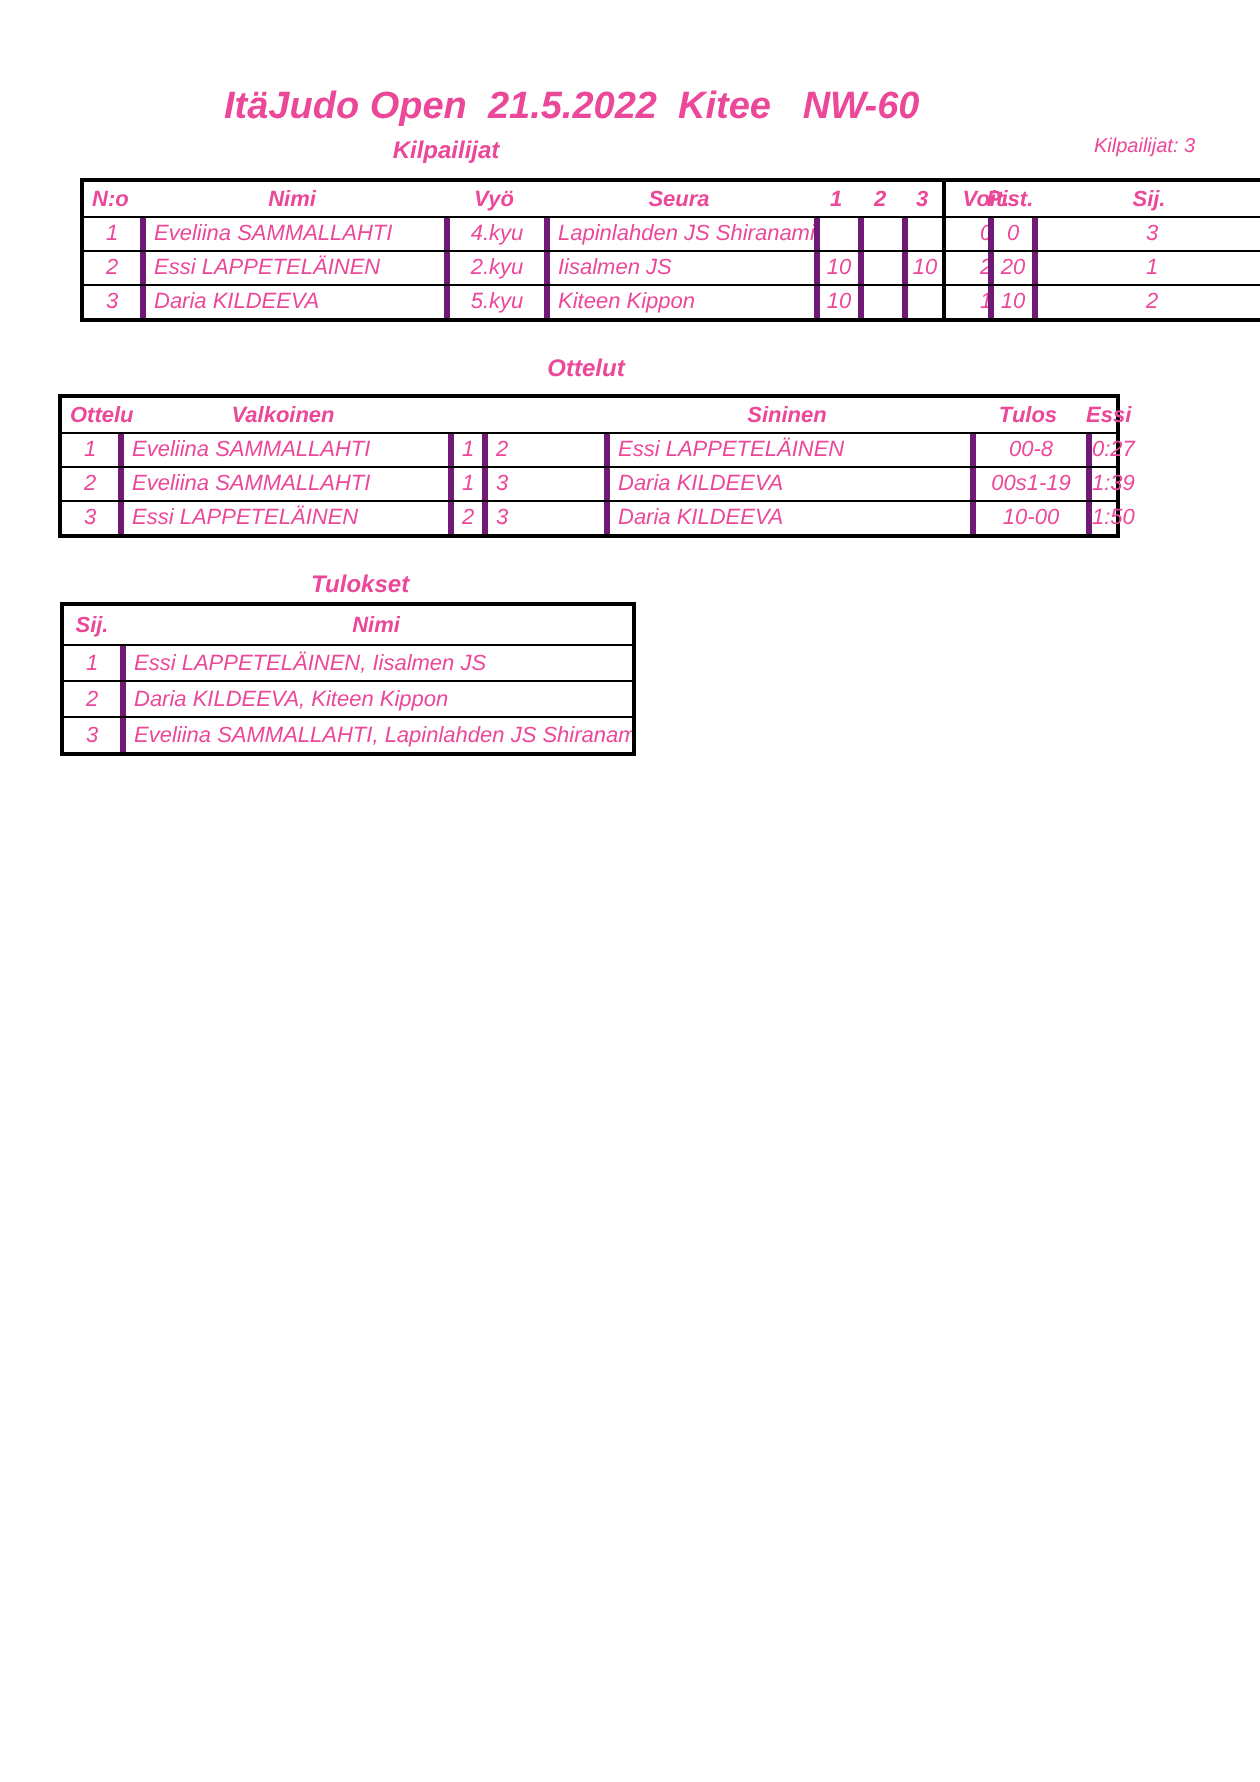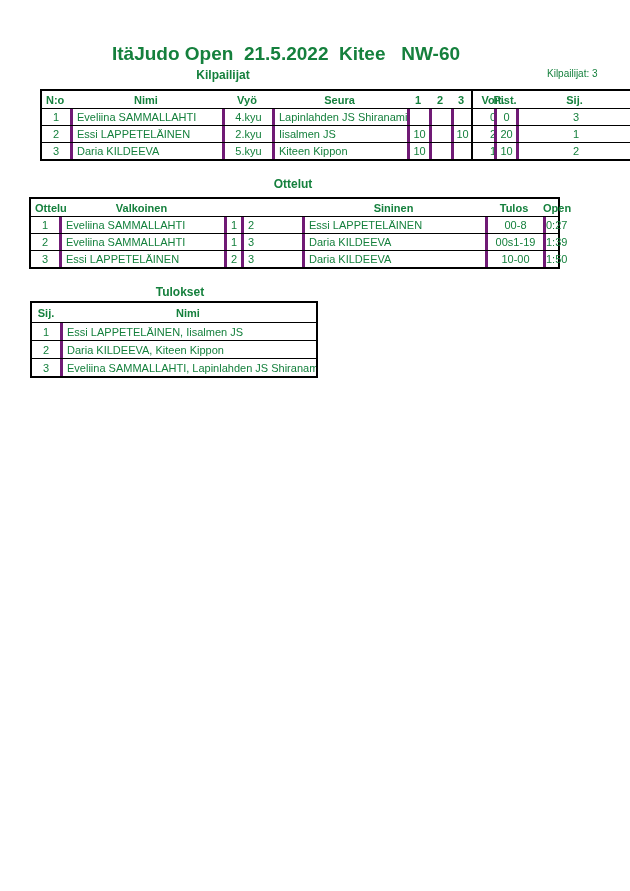--- a/index.html
+++ b/index.html
@@ -3,22 +3,23 @@
 <meta charset="utf-8">
 <style>
   * { box-sizing: border-box; margin: 0; padding: 0; }
   html, body { background: #fff; }
   .doc {
     position: relative;
     width: 630px;
     height: 891px;
     background: #ffffff;
     font-family: "Liberation Sans", sans-serif;
-    color: #15803d;
+    color: #ec4899;
     overflow: hidden;
+    font-style: italic;
   }
   .page-title {
     position: absolute;
     left: 112px; top: 43px;
     font-size: 19px;
     font-weight: bold;
     white-space: pre;
     letter-spacing: 0px;
   }
   .sec-title { position: absolute; font-size: 12px; font-weight: bold; text-align: center; }
@@ -140,21 +141,21 @@
 
   <div class="sec-title otte">Ottelut</div>
 
   <div class="tbl t2">
     <div class="row hrow h17">
       <div class="c w2-no al">Ottelu</div>
       <div class="c w2-white ac">Valkoinen</div>
       <div class="c w2-sp"></div>
       <div class="c w2-blue ac">Sininen</div>
       <div class="c w2-res ac">Tulos</div>
-      <div class="c w2-time ac">Open</div>
+      <div class="c w2-time ac">Essi</div>
     </div>
 
     <div class="row drow">
       <div class="c w2-no ac">1</div>
       <div class="c w2-white al bL">Eveliina SAMMALLAHTI</div>
       <div class="c w2-n ac bL">1</div>
       <div class="c w2-n ac bL">2</div>
       <div class="c w2-blue al bL">Essi LAPPETELÄINEN</div>
       <div class="c w2-res ac bL">00-8</div>
       <div class="c w2-time ac bL">0:27</div>

